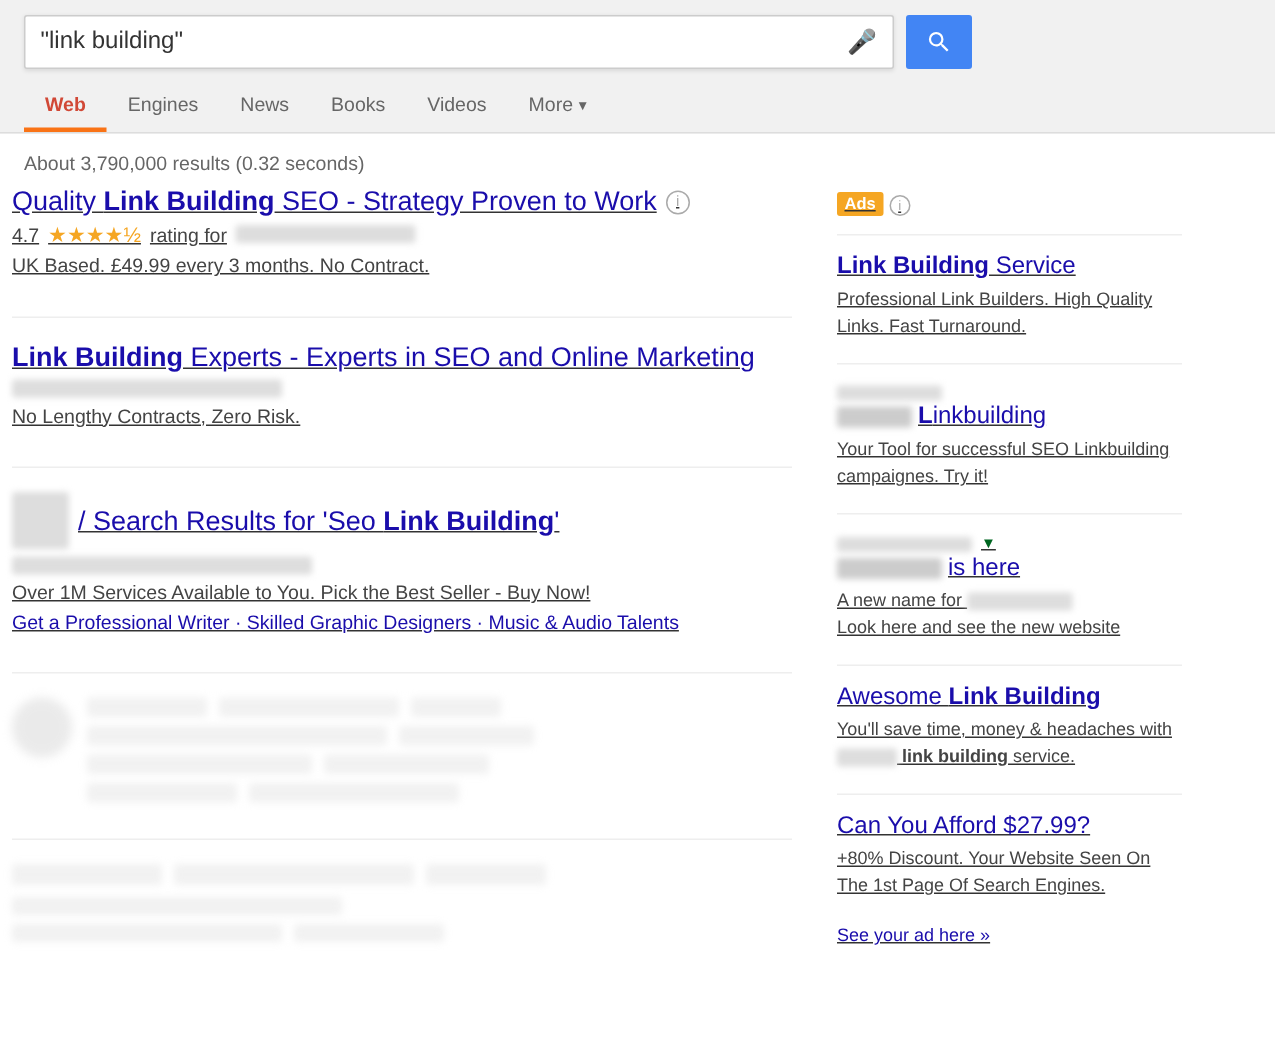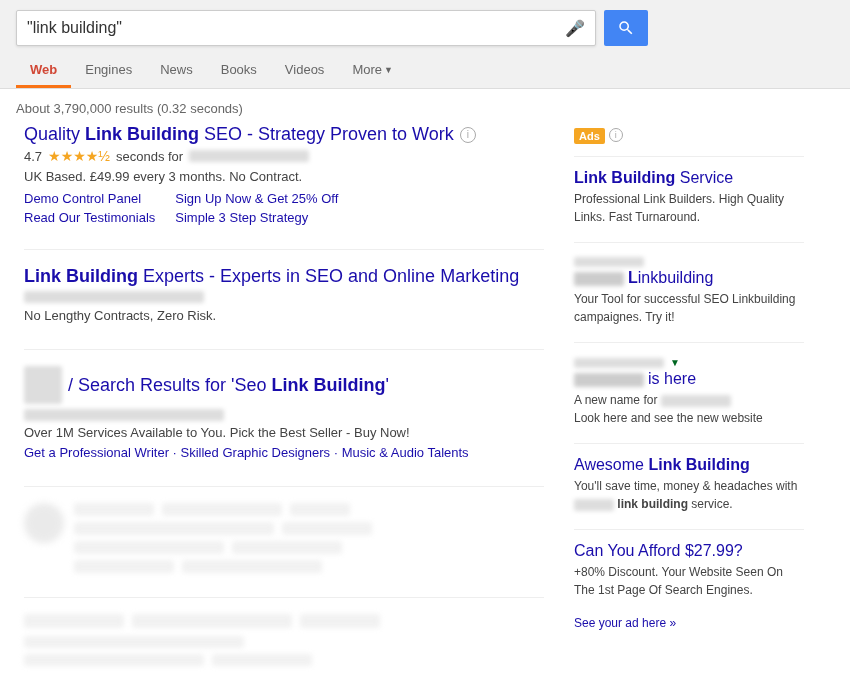--- a/index.html
+++ b/index.html
@@ -18,21 +18,21 @@
     .nav-tabs { display: flex; align-items: flex-end; gap: 0; }
     .nav-tab { padding: 8px 14px; font-size: 13px; color: #666; cursor: pointer; border-bottom: 3px solid transparent; text-decoration: none; display: inline-block; }
     .nav-tab.active { color: #d14836; border-bottom: 3px solid #f97316; font-weight: bold; }
     .nav-tab-more { display: flex; align-items: center; gap: 2px; }
     .nav-tab-more::after { content: "▼"; font-size: 9px; }
 
     
     .results-info { color: #666; font-size: 13px; padding: 12px 16px 8px; }
 
     
-    .main-content { display: flex; padding: 0 24px; }
+    .main-content { display: flex; padding: 0 8px; text-decoration: underline; }
     .results-col { flex: 1; max-width: 520px; }
     .ads-col { width: 230px; margin-left: 30px; padding-top: 4px; }
 
     
     .result-item { margin-bottom: 24px; }
     .result-title { font-size: 18px; color: #1a0dab; text-decoration: none; cursor: pointer; }
     .result-title b { font-weight: bold; }
     .result-snippet { color: #444; font-size: 13px; line-height: 1.5; }
     .result-links { display: flex; gap: 20px; margin-top: 4px; }
     .result-link { color: #1a0dab; font-size: 13px; text-decoration: none; }
@@ -47,21 +47,21 @@
 
     .blurred-result { opacity: 0.4; filter: blur(1.5px); }
     .blurred-result-inner { display: flex; gap: 10px; align-items: flex-start; }
 
     
     .info-icon { display: inline-flex; align-items: center; justify-content: center; width: 16px; height: 16px; border-radius: 50%; border: 1px solid #aaa; color: #aaa; font-size: 10px; cursor: pointer; margin-left: 6px; vertical-align: middle; }
 
     
     .ads-label { background: #f5a623; color: #fff; font-size: 11px; font-weight: bold; padding: 2px 5px; border-radius: 2px; display: inline-block; margin-right: 4px; }
     .ads-info { display: inline-flex; align-items: center; justify-content: center; width: 14px; height: 14px; border-radius: 50%; border: 1px solid #aaa; color: #aaa; font-size: 9px; cursor: pointer; vertical-align: middle; }
-    .ads-header-row { margin-bottom: 12px; display: flex; align-items: flex-start; }
+    .ads-header-row { margin-bottom: 12px; display: flex; align-items: flex-end; }
     .ad-item { margin-bottom: 16px; border-top: 1px solid #eee; padding-top: 12px; }
     .ad-item:first-of-type { border-top: none; padding-top: 0; }
     .ad-title { font-size: 16px; color: #1a0dab; cursor: pointer; text-decoration: none; }
     .ad-title b { font-weight: bold; }
     .ad-snippet { color: #444; font-size: 12px; line-height: 1.5; margin-top: 3px; }
     .ad-url-row { display: flex; align-items: center; gap: 6px; margin: 2px 0; }
     .ad-blurred-url { display: inline-block; width: 80px; height: 10px; background: #ddd; border-radius: 2px; filter: blur(2px); }
     .ad-dropdown { color: #006621; font-size: 10px; }
     .see-your-ad { color: #1a0dab; font-size: 12px; cursor: pointer; text-decoration: none; }
 
@@ -103,34 +103,24 @@
     <div class="result-item">
       <div style="display:flex; align-items:center;">
         <a class="result-title">
           Quality <b>Link Building</b> SEO - Strategy Proven to Work
         </a>
         <span class="info-icon">i</span>
       </div>
       <div class="rating-row">
         <span>4.7</span>
         <span class="stars">★★★★½</span>
-        <span>seconds for</span>
+        <span>rating for</span>
         <span class="blurred-url"></span>
       </div>
       <div class="result-snippet">UK Based. £49.99 every 3 months. No Contract.</div>
-      <div class="result-links">
-        <div style="display:flex; flex-direction:column; gap:4px;">
-          <a class="result-link">Demo Control Panel</a>
-          <a class="result-link">Read Our Testimonials</a>
-        </div>
-        <div style="display:flex; flex-direction:column; gap:4px;">
-          <a class="result-link">Sign Up Now &amp; Get 25% Off</a>
-          <a class="result-link">Simple 3 Step Strategy</a>
-        </div>
-      </div>
     </div>
 
     <hr class="result-divider">
 
     <div class="result-item">
       <a class="result-title">
         <b>Link Building</b> Experts - Experts in SEO and Online Marketing
       </a>
       <div style="margin: 2px 0;">
         <span class="blurred-url" style="width:180px;"></span>

